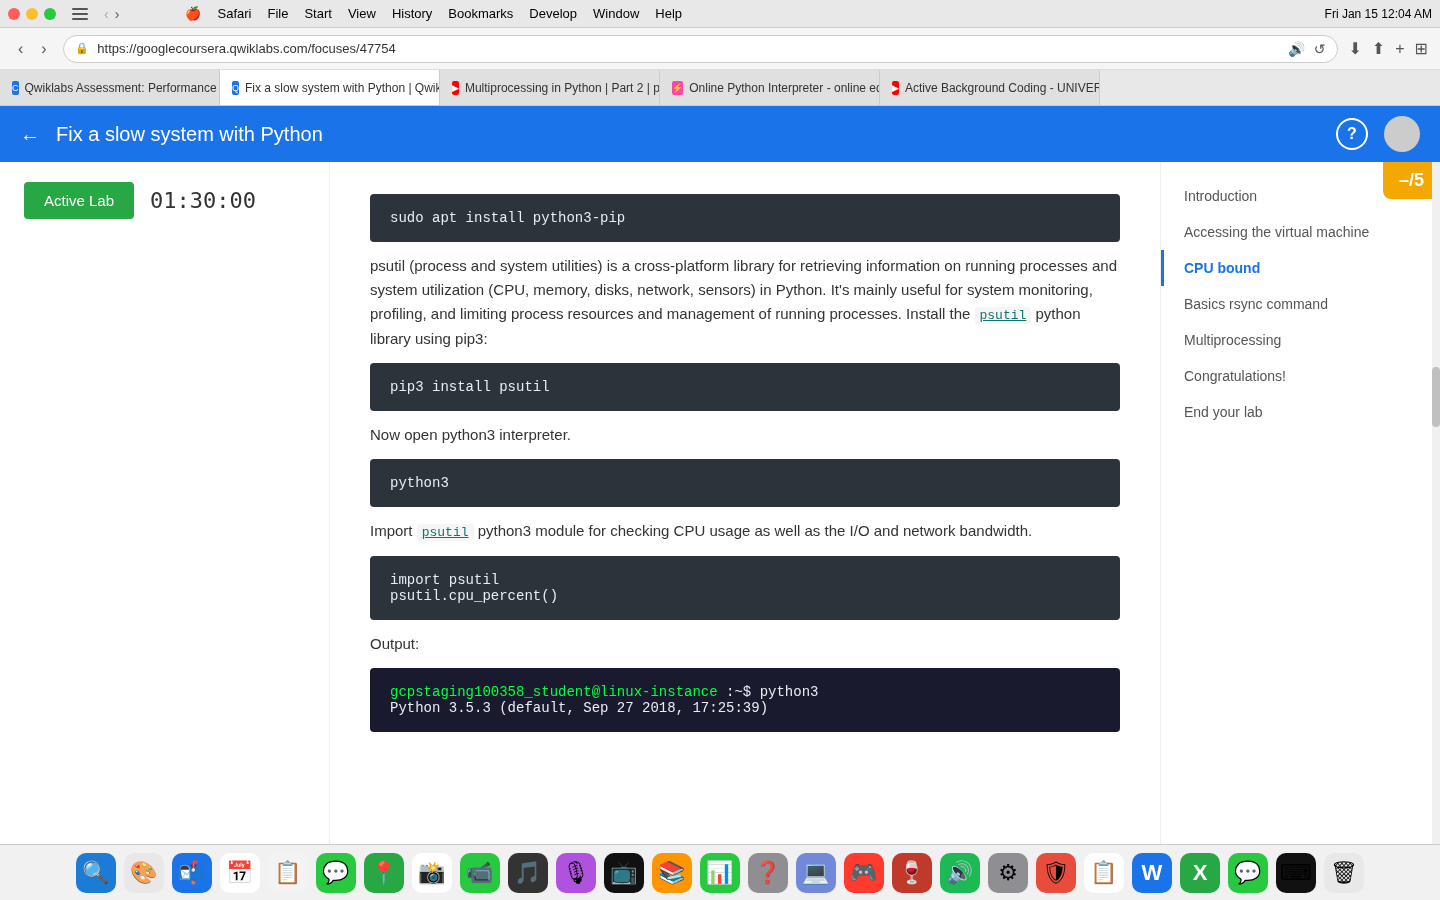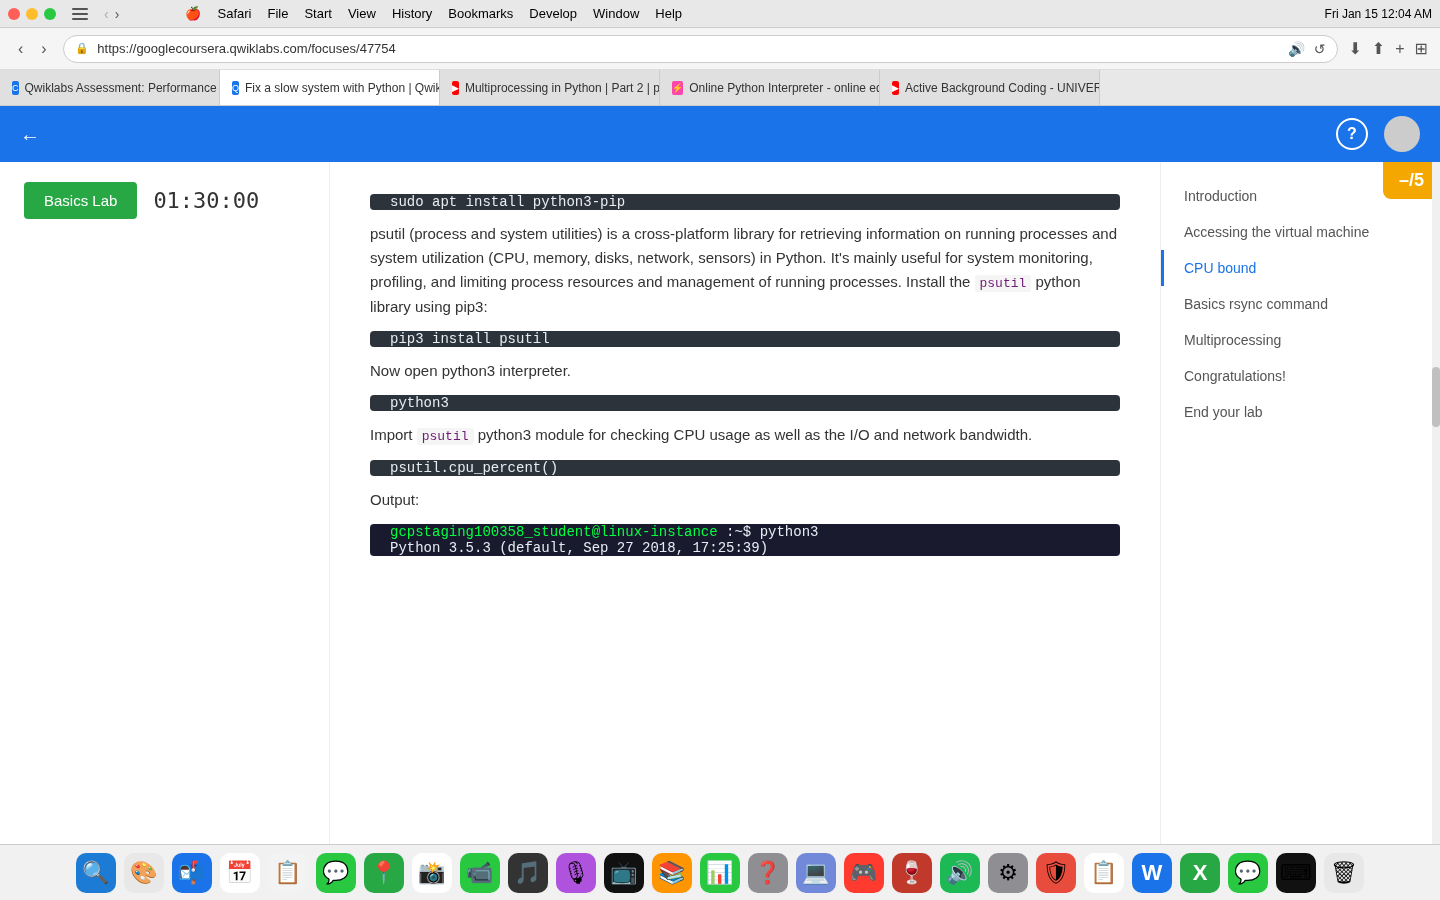--- a/index.html
+++ b/index.html
@@ -136,41 +136,42 @@
       flex: 1;
       overflow-y: auto;
       padding: 20px 40px;
       background: #fff;
     }
 
     
     .code-block {
       background: #2d333b;
       border-radius: 4px;
-      padding: 0 20px;
+      padding: 16px 20px;
       font-family: 'Courier New', Courier, monospace;
       font-size: 14px;
       color: #e6edf3;
       margin: 12px 0;
     }
 
     .code-block.terminal {
       background: #1a1a2e;
       color: #00ff41;
     }
     .code-block.terminal .prompt { color: #00ff41; margin-top: 19px; }
     .code-block.terminal .normal-text { color: #e6edf3; }
 
     .inline-code {
       font-family: 'Courier New', Courier, monospace;
       background: #f5f5f5;
       padding: 1px 5px;
       border-radius: 3px;
       font-size: 13px;
-      color: #701a75;
+      color: #0f766e;
+      text-decoration: underline;
     }
 
     p.content-text {
       font-size: 15px;
       line-height: 1.6;
       color: #333;
       margin: 12px 0;
     }
 
     
@@ -182,21 +183,21 @@
       position: relative;
     }
     .sidebar-nav { display: flex; flex-direction: column; }
     .sidebar-nav-item {
       padding: 10px 20px;
       font-size: 14px;
       color: #555;
       cursor: pointer;
       border-left: 3px solid transparent;
     }
-    .sidebar-nav-item.active { color: #1a73e8; border-left: 3px solid #1a73e8; font-weight: 400; }
+    .sidebar-nav-item.active { color: #1a73e8; border-left: 3px solid #1a73e8; font-weight: 700; }
 
     .score-badge {
       position: absolute;
       top: 0;
       right: 0;
       background: #f4a700;
       color: white;
       padding: 8px 16px;
       font-size: 18px;
       font-weight: bold;
@@ -316,31 +317,32 @@
   </div>
   <div class="tab">
     <div class="tab-icon red">▶</div>
     <span>Active Background Coding - UNIVERSE...</span>
 
   </div>
 </div>
 
 <div class="app-header">
   <span class="back-arrow">←</span>
+  <span class="app-title">Fix a slow system with Python</span>
   <div class="header-right">
     <div class="help-btn">?</div>
     <div class="avatar"></div>
   </div>
 </div>
 
 <div class="main-layout">
 
   <div class="left-panel">
     <div class="start-lab-row">
-      <button class="start-lab-btn">Basics Lab</button>
+      <button class="start-lab-btn">Active Lab</button>
       <span class="timer">01:30:00</span>
     </div>
   </div>
 
   <div class="content-area">
     <div class="code-block">
       <span>sudo apt install python3-pip</span>
     </div>
 
     <p class="content-text">
@@ -359,20 +361,21 @@
       <span>python3</span>
     </div>
 
     <p class="content-text">
       <span>Import</span>
       <code class="inline-code">psutil</code>
       <span>python3 module for checking CPU usage as well as the I/O and network bandwidth.</span>
     </p>
 
     <div class="code-block">
+      <div>import psutil</div>
       <div>psutil.cpu_percent()</div>
     </div>
 
     <p class="content-text">Output:</p>
 
     <div class="code-block terminal">
       <div>
         <span class="prompt">gcpstaging100358_student@linux-instance</span>
         <span class="normal-text">:~$ python3</span>
       </div>

